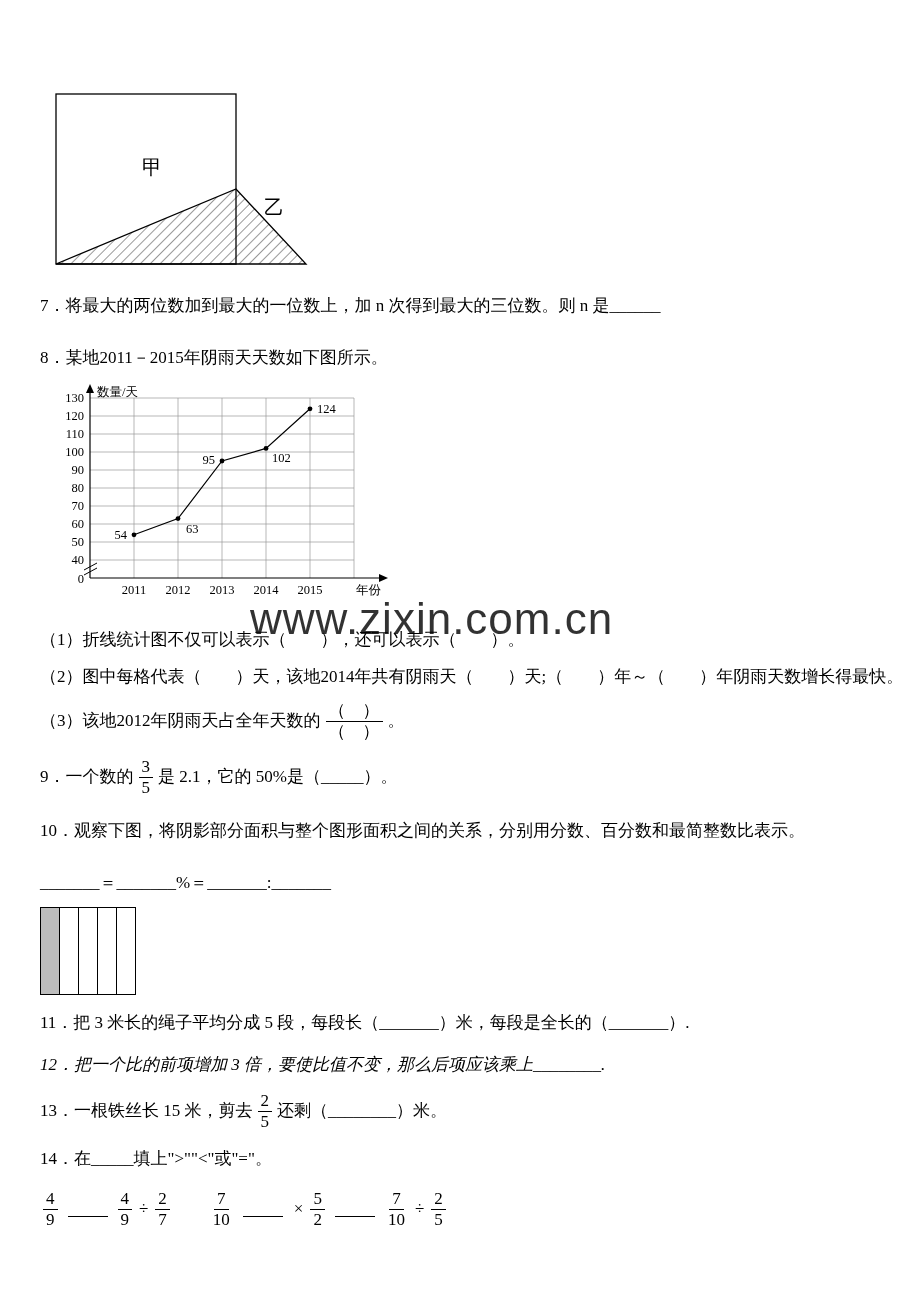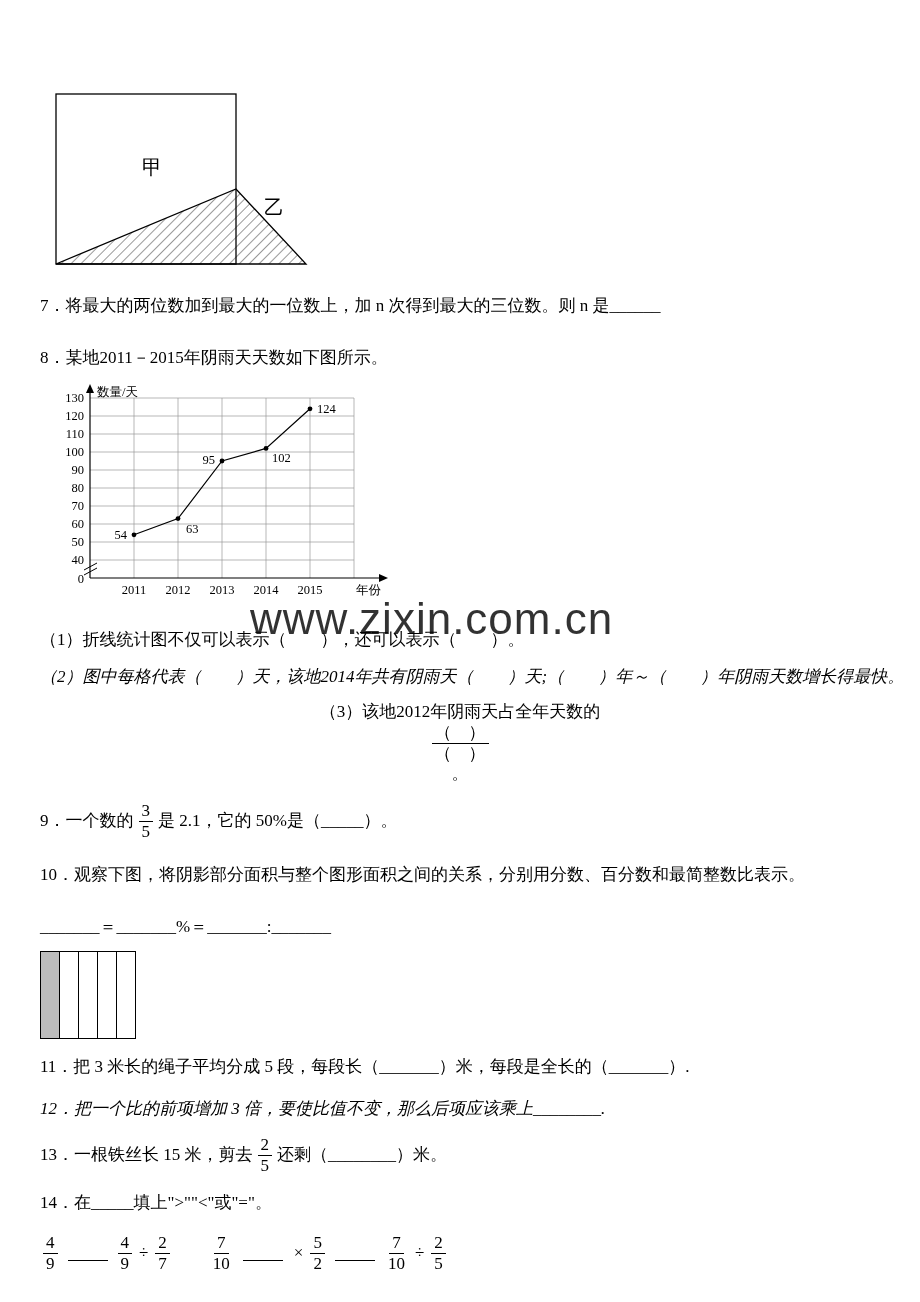--- a/index.html
+++ b/index.html
@@ -15,23 +15,23 @@
   }
   .content{position:relative;z-index:1;padding:0 40px;}
   .line{margin:0;padding:0;line-height:24px;}
   .nowrap{white-space:nowrap;}
   .fig-top{margin:92px 0 0 14px;}
   .q7{margin-top:12px;}
   .q8{margin-top:28px;}
   .chart-wrap{margin:12px 0 0 4px;}
   #chart-svg text{font-family:"Liberation Serif","DejaVu Serif",serif;fill:#000;}
   .sub1{margin-top:16px;}
-  .sub2{margin-top:13px;font-style:italic;}
+  .sub2{margin-top:13px;}
   .fracline{display:flex;align-items:center;line-height:22px;}
-  .sub3{margin-top:12px;flex-direction:column;}
+  .sub3{margin-top:12px;}
   .q9{margin-top:16px;}
   .q10{margin-top:22px;}
   .q10b{margin-top:28px;}
   .strips{margin-top:12px;display:flex;width:96px;height:88px;}
   .strip{flex:1;border:1px solid #000;margin-left:-1px;background:#fff;}
   .strip:first-child{margin-left:0;}
   .strip.shaded{background:#bdbdbd;}
   .q11{margin-top:16px;}
   .q12{margin-top:18px;font-style:italic;}
   .q13{margin-top:14px;}

